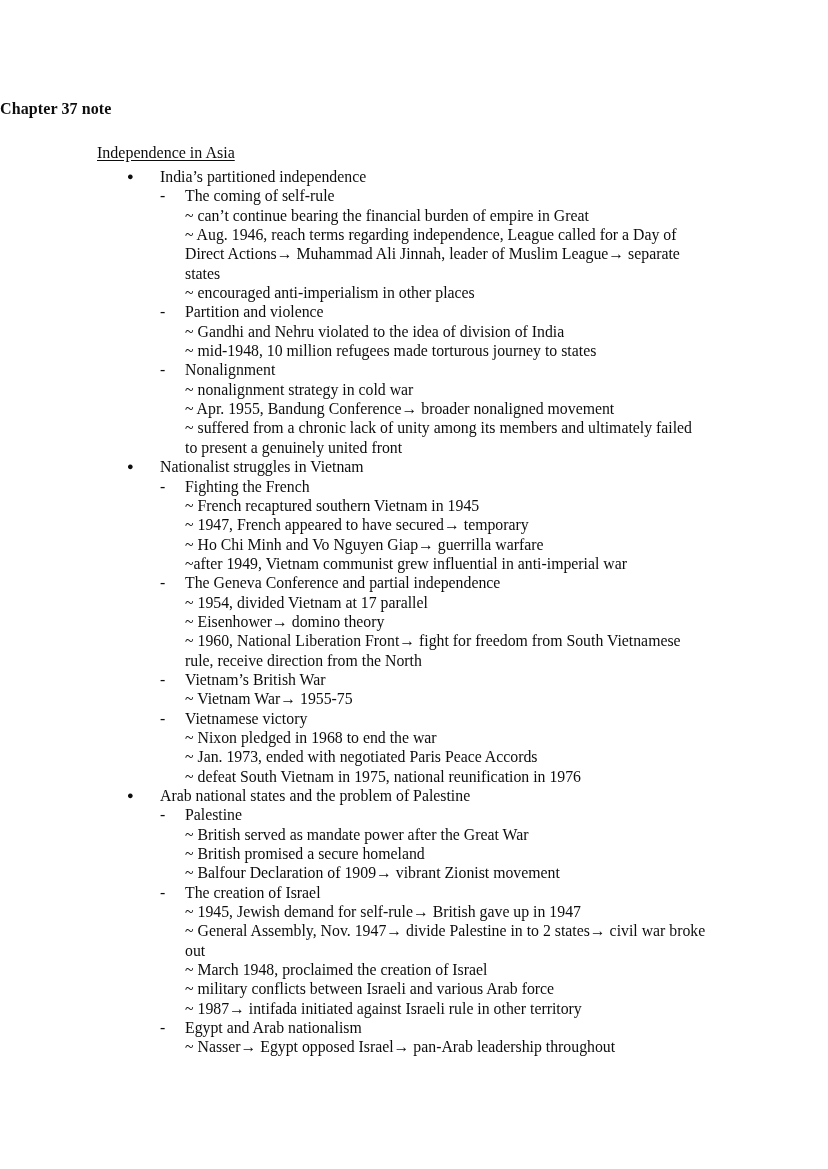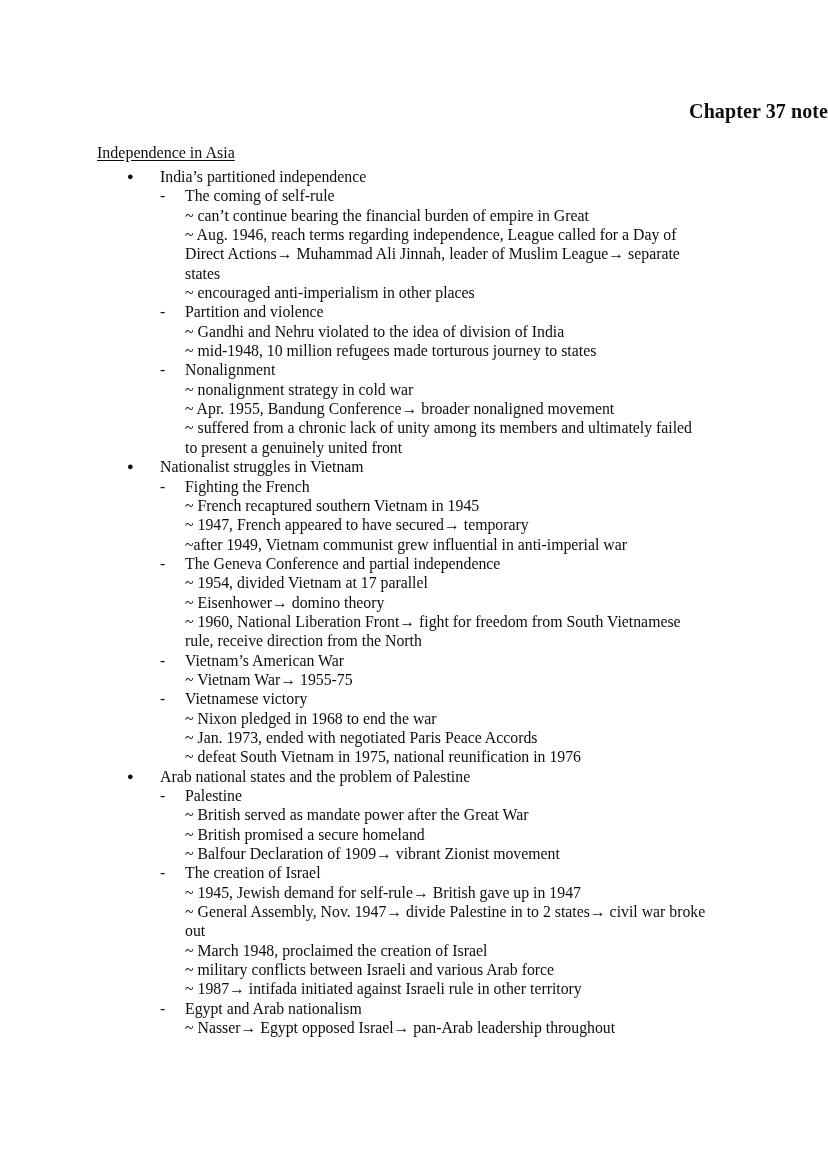--- a/index.html
+++ b/index.html
@@ -21,22 +21,22 @@
     height: 1169px;
     box-sizing: border-box;
     background: #ffffff;
     overflow: hidden;
   }
   .doc-title {
     position: absolute;
     top: 100px;
     left: 0;
     width: 828px;
-    text-align: right;
-    font-size: 20px;
+    text-align: left;
+    font-size: 16px;
     font-weight: bold;
     letter-spacing: 0.1px;
   }
   .section-heading {
     position: absolute;
     top: 144px;
     left: 97px;
     font-size: 16px;
     font-weight: normal;
     text-decoration: underline;
@@ -124,33 +124,36 @@
       </div>
       <div class="row lvl1"><span class="marker">●</span><span class="text">Nationalist struggles in Vietnam</span></div>
       <div class="row lvl2"><span class="marker">-</span><span class="text">Fighting the French</span></div>
       <div class="row lvl3">
         <span class="text">~ French recaptured southern Vietnam in 1945</span>
       </div>
       <div class="row lvl3">
         <span class="text">~ 1947, French appeared to have secured→ temporary</span>
       </div>
       <div class="row lvl3">
+        <span class="text">~ Ho Chi Minh and Vo Nguyen Giap→ guerrilla warfare</span>
+      </div>
+      <div class="row lvl3">
         <span class="text">~after 1949, Vietnam communist grew influential in anti-imperial war</span>
       </div>
       <div class="row lvl2"><span class="marker">-</span><span class="text">The Geneva Conference and partial independence</span></div>
       <div class="row lvl3">
         <span class="text">~ 1954, divided Vietnam at 17 parallel</span>
       </div>
       <div class="row lvl3">
         <span class="text">~ Eisenhower→ domino theory</span>
       </div>
       <div class="row lvl3">
         <span class="text">~ 1960, National Liberation Front→ fight for freedom from South Vietnamese rule, receive direction from the North</span>
       </div>
-      <div class="row lvl2"><span class="marker">-</span><span class="text">Vietnam’s American War</span></div>
+      <div class="row lvl2"><span class="marker">-</span><span class="text">Vietnam’s British War</span></div>
       <div class="row lvl3">
         <span class="text">~ Vietnam War→ 1955-75</span>
       </div>
       <div class="row lvl2"><span class="marker">-</span><span class="text">Vietnamese victory</span></div>
       <div class="row lvl3">
         <span class="text">~ Nixon pledged in 1968 to end the war</span>
       </div>
       <div class="row lvl3">
         <span class="text">~ Jan. 1973, ended with negotiated Paris Peace Accords</span>
       </div>

